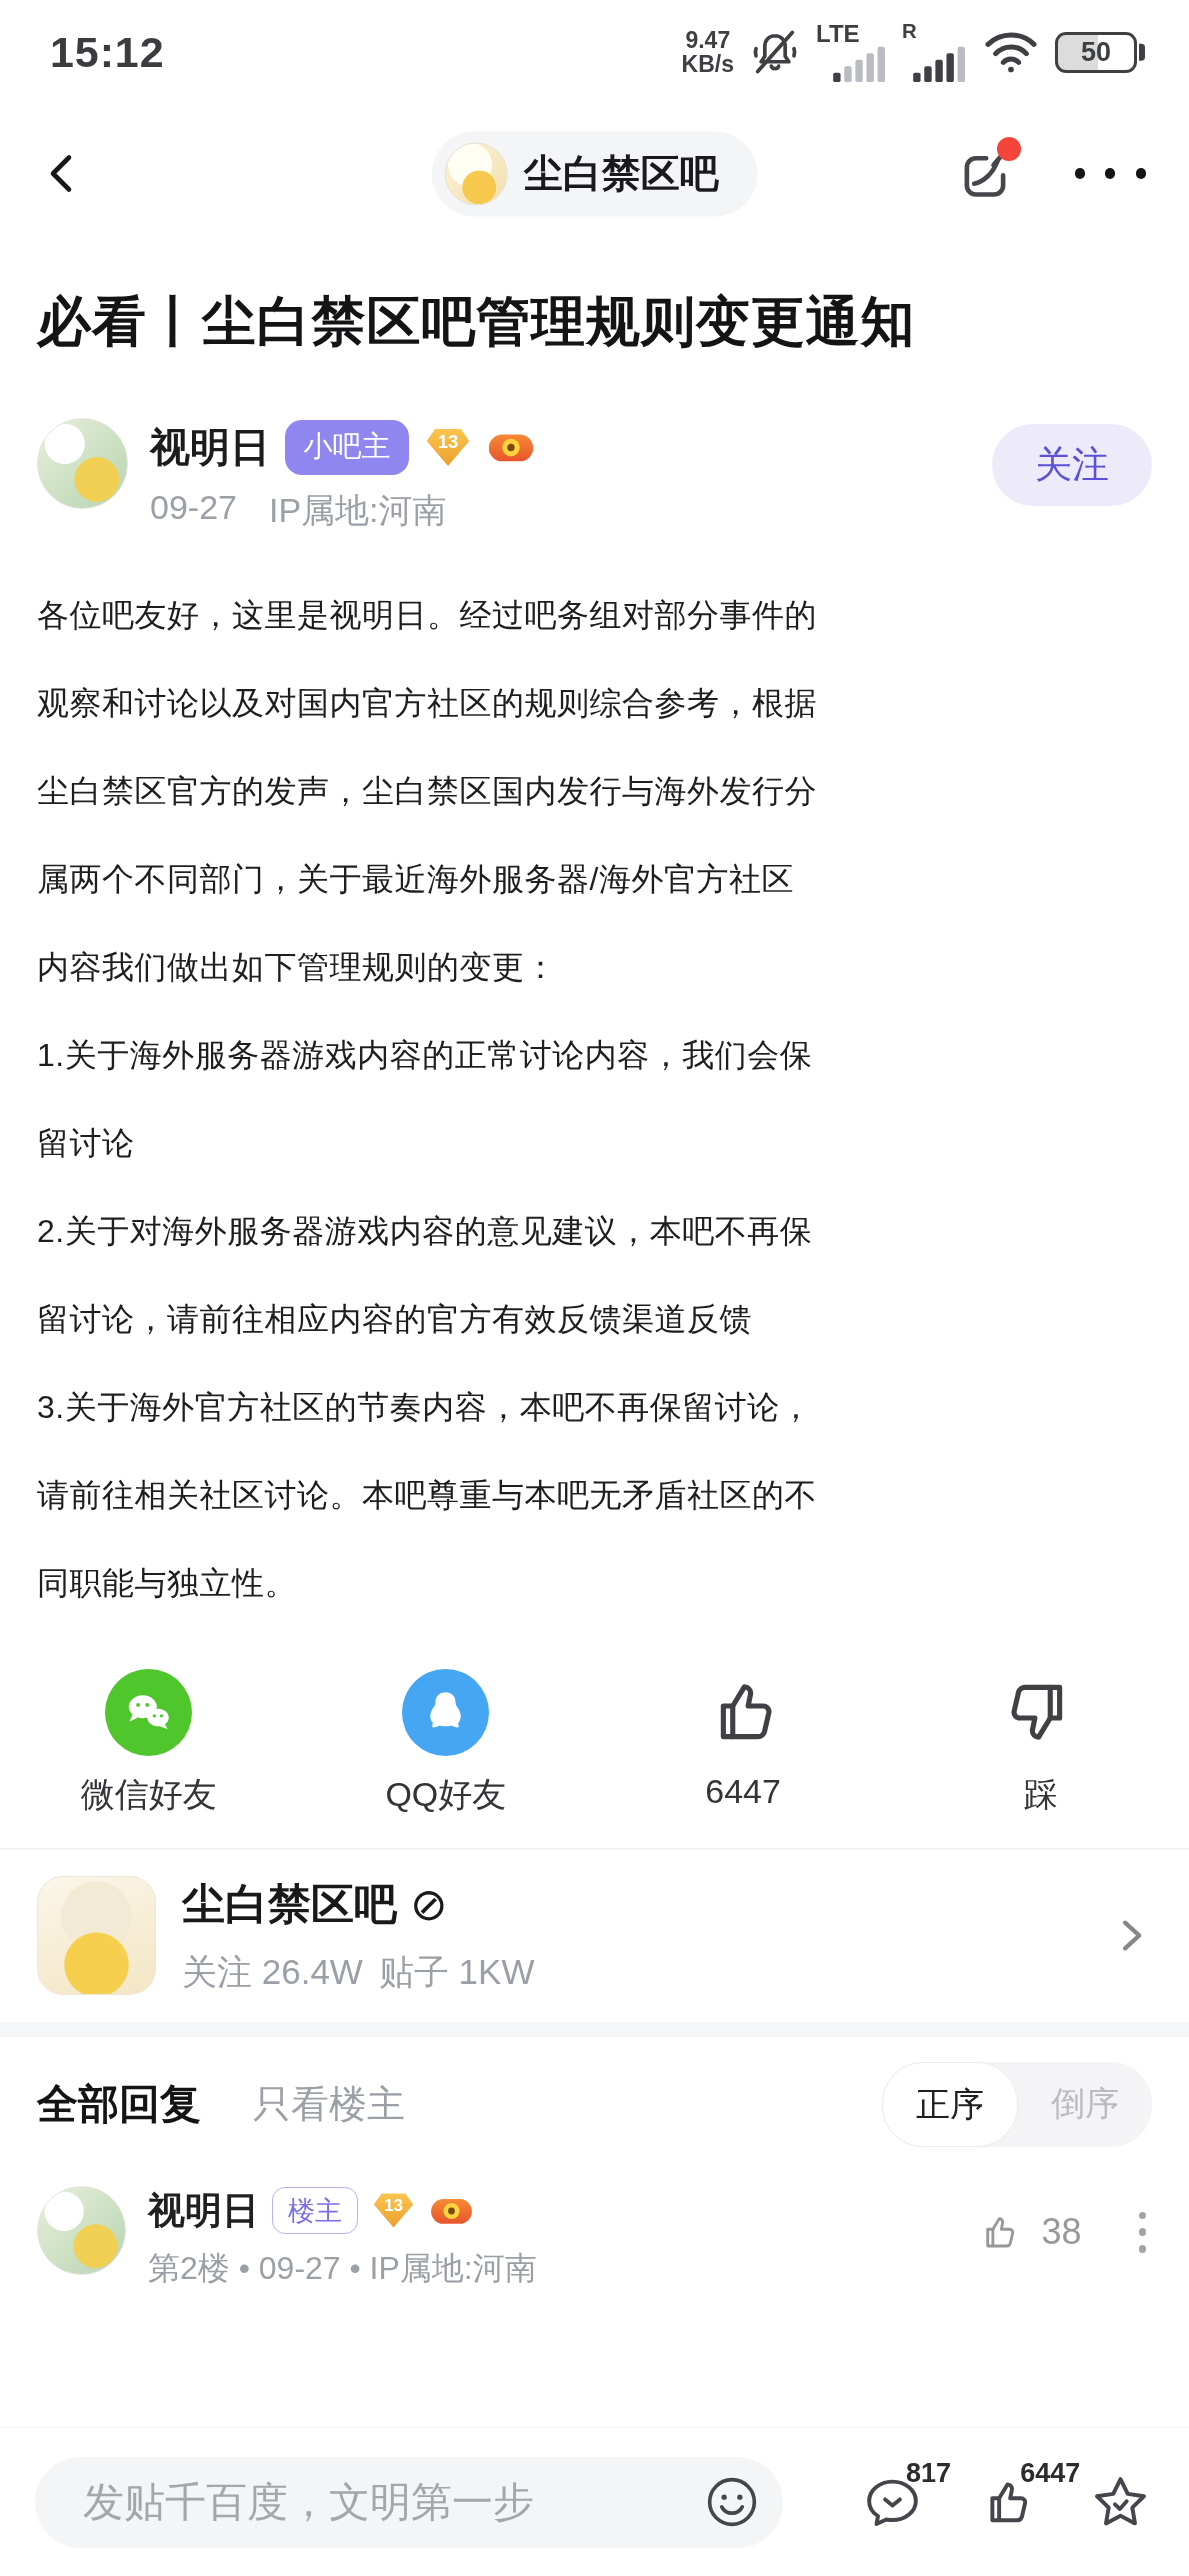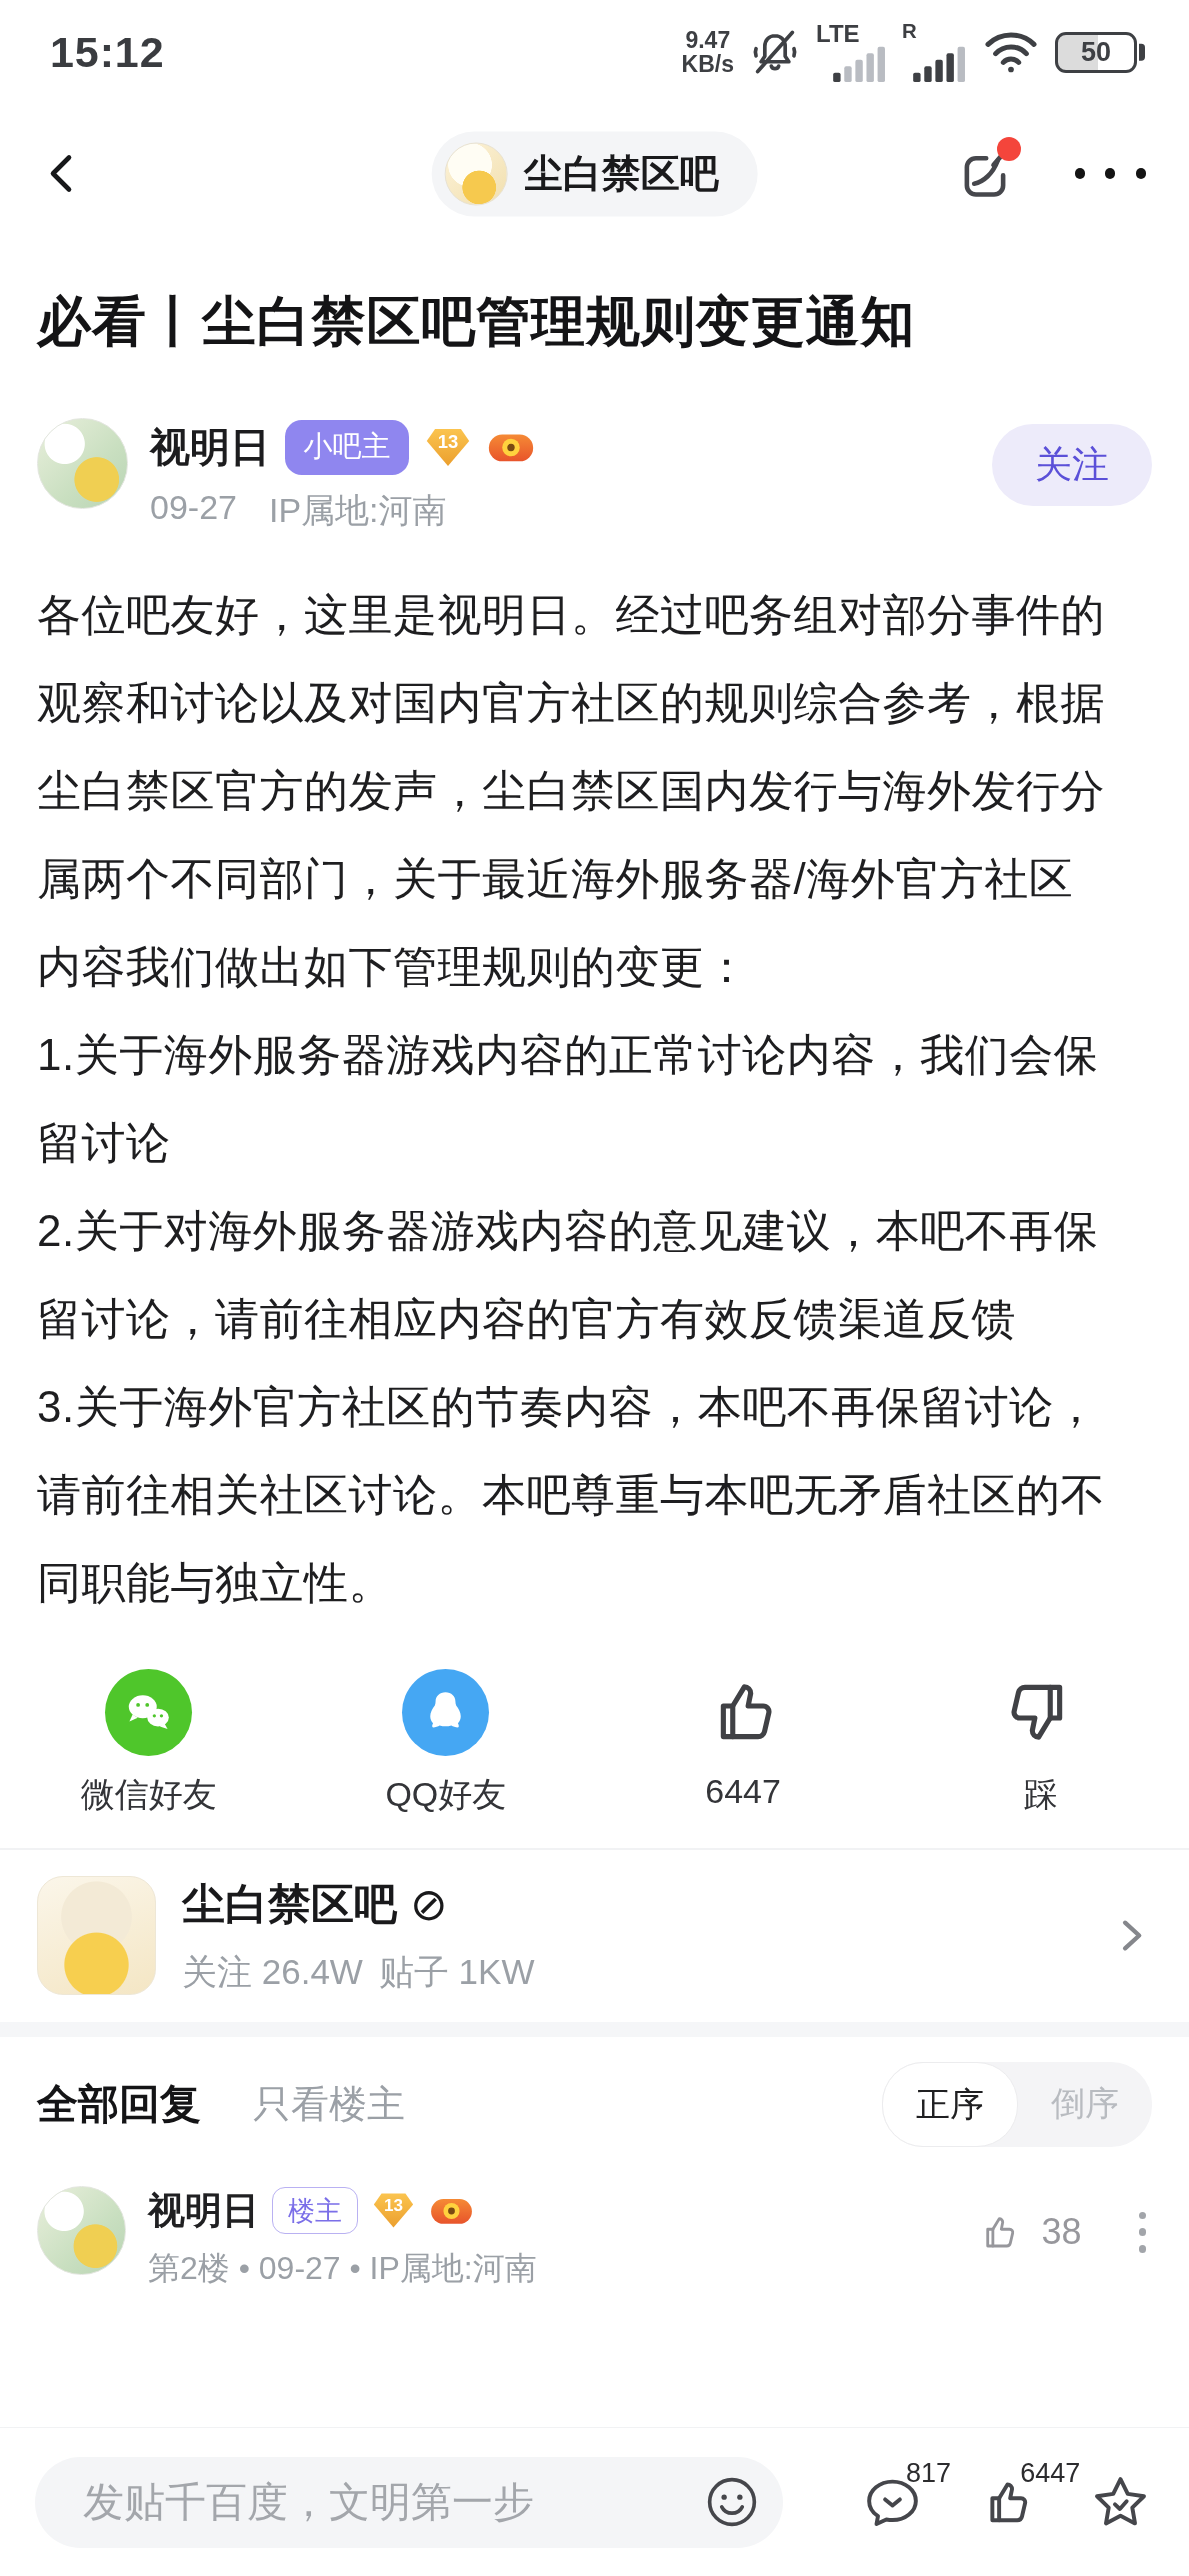--- a/index.html
+++ b/index.html
@@ -48,21 +48,21 @@
   .author-info { margin-left:22px; padding-top:1.9px; }
   .author-line1 { display:flex; align-items:center; gap:15px; }
   .author-name { font-size:40px; font-weight:600; color:#1c1c1e; }
   .badge-mod { background:#8f86ef; color:#ffffff; font-size:29px; padding:7.4px 18.6px; border-radius:16.7px; }
   .badge-op { background:#ffffff; color:#7b6fe8; font-size:27px; padding:4.6px 15px; border-radius:13px; border:1.9px solid #b9b1f2; }
   .meta-line { margin-top:13px; font-size:34px; color:#9ba0a6; display:flex; gap:32px; }
   .follow-btn { margin-left:auto; margin-top:5.6px; width:160px; height:82px; border-radius:41px; border:none;
                 background:#edebfa; color:#5b50d8; font-size:37px; display:flex; align-items:center; justify-content:center; cursor:pointer; }
 
   .post-body { margin:37px 37px 0; }
-  .body-line { font-size:44px; line-height:88px; color:#1e1e20; letter-spacing:0.5px; white-space:nowrap; }
+  .body-line { font-size:32px; line-height:88px; color:#1e1e20; letter-spacing:0.5px; white-space:nowrap; }
 
   
   .share-bar { display:flex; margin-top:41px; }
   .share-item { width:25%; display:flex; flex-direction:column; align-items:center; cursor:pointer; }
   .share-icon-wrap { height:89px; display:flex; align-items:center; justify-content:center; }
   .circle-icon { width:87px; height:87px; border-radius:50%; display:flex; align-items:center; justify-content:center; }
   .wechat-bg { background:#4fc62b; }
   .qq-bg { background:#45a7f3; }
   .share-label { margin-top:15px; font-size:34px; color:#333438; }
 
@@ -105,21 +105,21 @@
   
   .bottom-bar { position:absolute; left:0; right:0; bottom:0; height:149px; background:#fff; border-top:1.9px solid #f1f2f4;
                 display:flex; align-items:center; padding:0 35px; }
   .input-pill { position:relative; width:748px; height:91px; border-radius:46px; background:#f4f5f7; display:flex; align-items:center; flex:none; }
   .input-pill input { flex:1; height:100%; border:none; outline:none; background:transparent; font-size:41px; color:#333; padding:0 18.6px 0 48px;
                       font-family:"Liberation Sans","DejaVu Sans",sans-serif; }
   .input-pill input::placeholder { color:#a3a6ab; }
   .emoji-btn { margin-right:22px; flex:none; cursor:pointer; display:flex; }
   .bar-actions { flex:1; display:flex; align-items:center; justify-content:space-between; padding-left:80px; padding-right:3.7px; }
   .bar-action { position:relative; cursor:pointer; display:flex; }
-  .bar-count { position:absolute; top:-15px; left:43px; font-size:27px; font-weight:400; color:#2c2c2e; white-space:nowrap; }
+  .bar-count { position:absolute; top:-15px; left:43px; font-size:27px; font-weight:700; color:#2c2c2e; white-space:nowrap; }
 
   svg { display:block; }
   .lvl-badge { position:relative; display:flex; }
 </style>
 </head>
 <body>
 
 <div class="page">
 
   <div class="statusbar">

